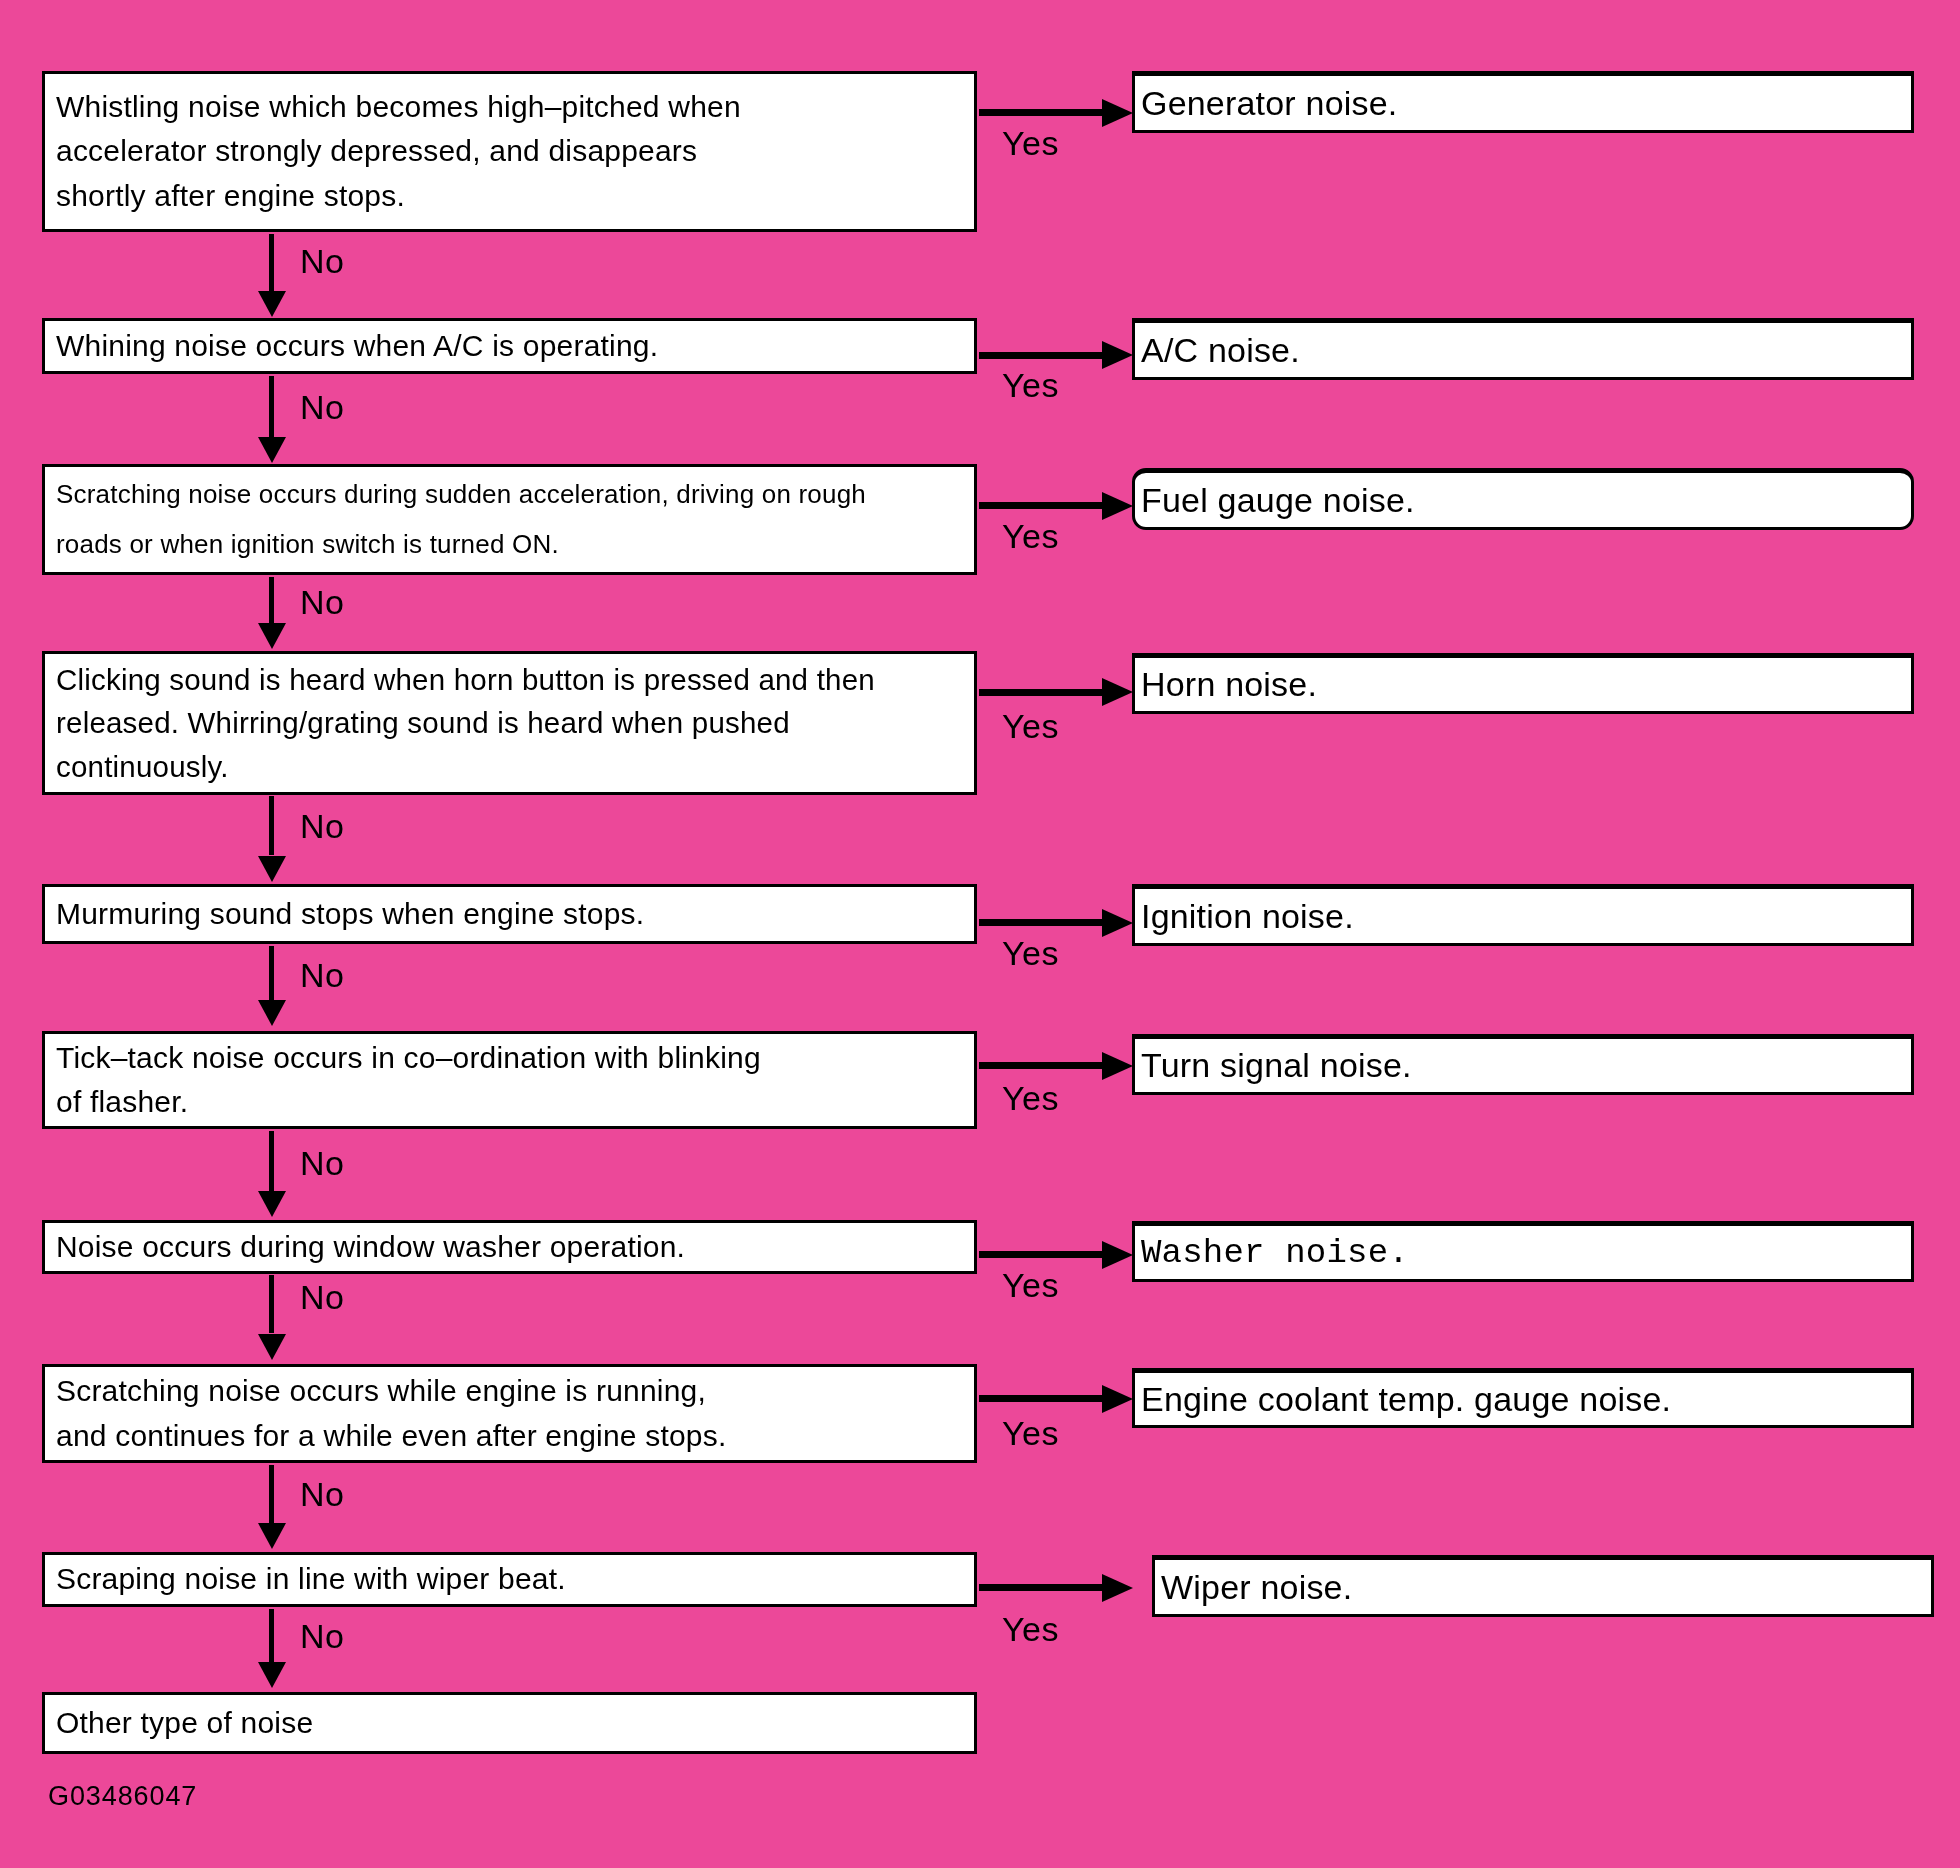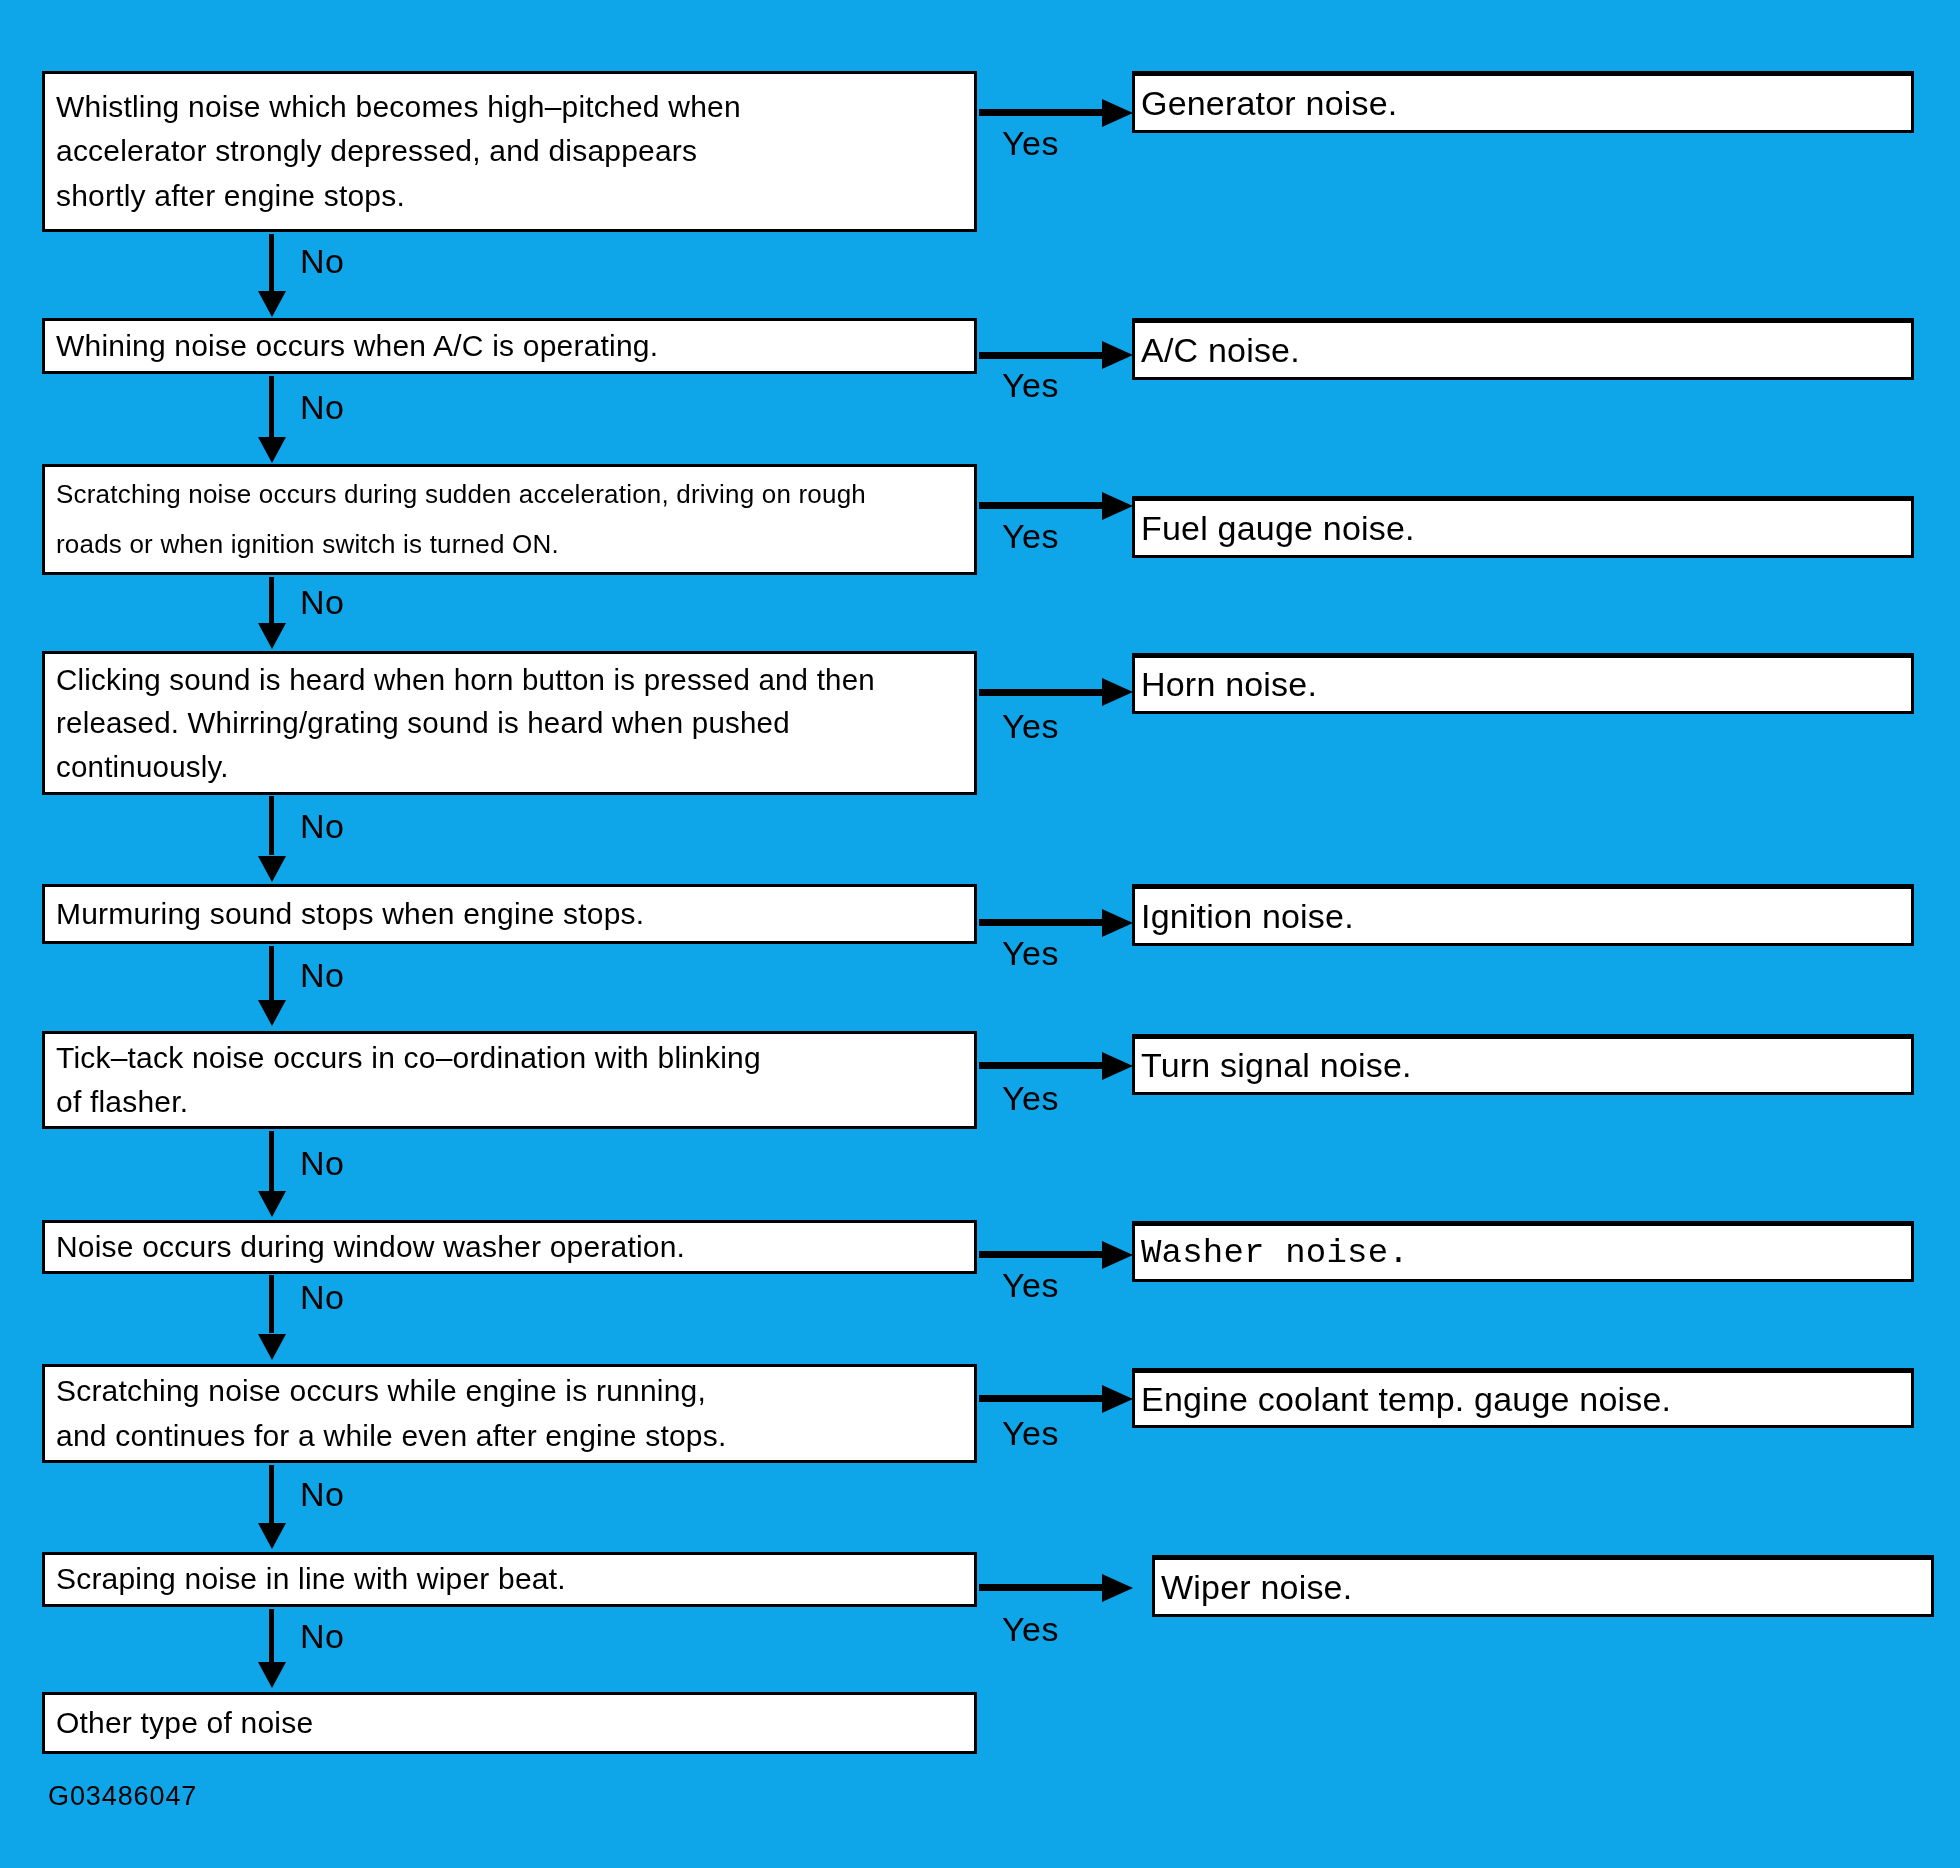--- a/index.html
+++ b/index.html
@@ -1,19 +1,19 @@
 <!DOCTYPE html>
 <html style="font-size:14.8px"><head>
 <meta charset="utf-8">
 <style>
   html,body{margin:0;padding:0;background:#ffffff;}
   .canvas{
     position:relative;
     width:1960px;height:1869px;
-    background:#0ea5e9;
+    background:#ec4899;
     font-family:"Liberation Sans","DejaVu Sans",sans-serif;
     color:#000;
   }
   
   .cond{
     position:absolute;left:42px;width:907px;
     border:3.7px solid #000;background:#fff;
     display:flex;flex-direction:column;justify-content:center;
     padding:0 11px;
   }
@@ -74,21 +74,21 @@
   <div class="hhead" style="top:341px;"></div>
   <div class="lbl yes" style="top:366px;">Yes</div>
   <div class="vline" style="top:376px;height:61px;"></div>
   <div class="vhead" style="top:437px;"></div>
   <div class="lbl no" style="top:388px;">No</div>
 
   <div class="cond f28" style="top:464px;height:105px;">
     <span class="txt">Scratching noise occurs during sudden acceleration, driving on rough
 roads or when ignition switch is turned ON.</span>
   </div>
-  <div class="res" style="top:496px;height:54px;">
+  <div class="res" style="top:468px;height:54px;border-radius:14px;">
     <span class="txt">Fuel gauge noise.</span>
   </div>
   <div class="hline" style="top:502px;"></div>
   <div class="hhead" style="top:492px;"></div>
   <div class="lbl yes" style="top:517px;">Yes</div>
   <div class="vline" style="top:577px;height:46px;"></div>
   <div class="vhead" style="top:623px;"></div>
   <div class="lbl no" style="top:583px;">No</div>
 
   <div class="cond f32" style="top:651px;height:138px;">

